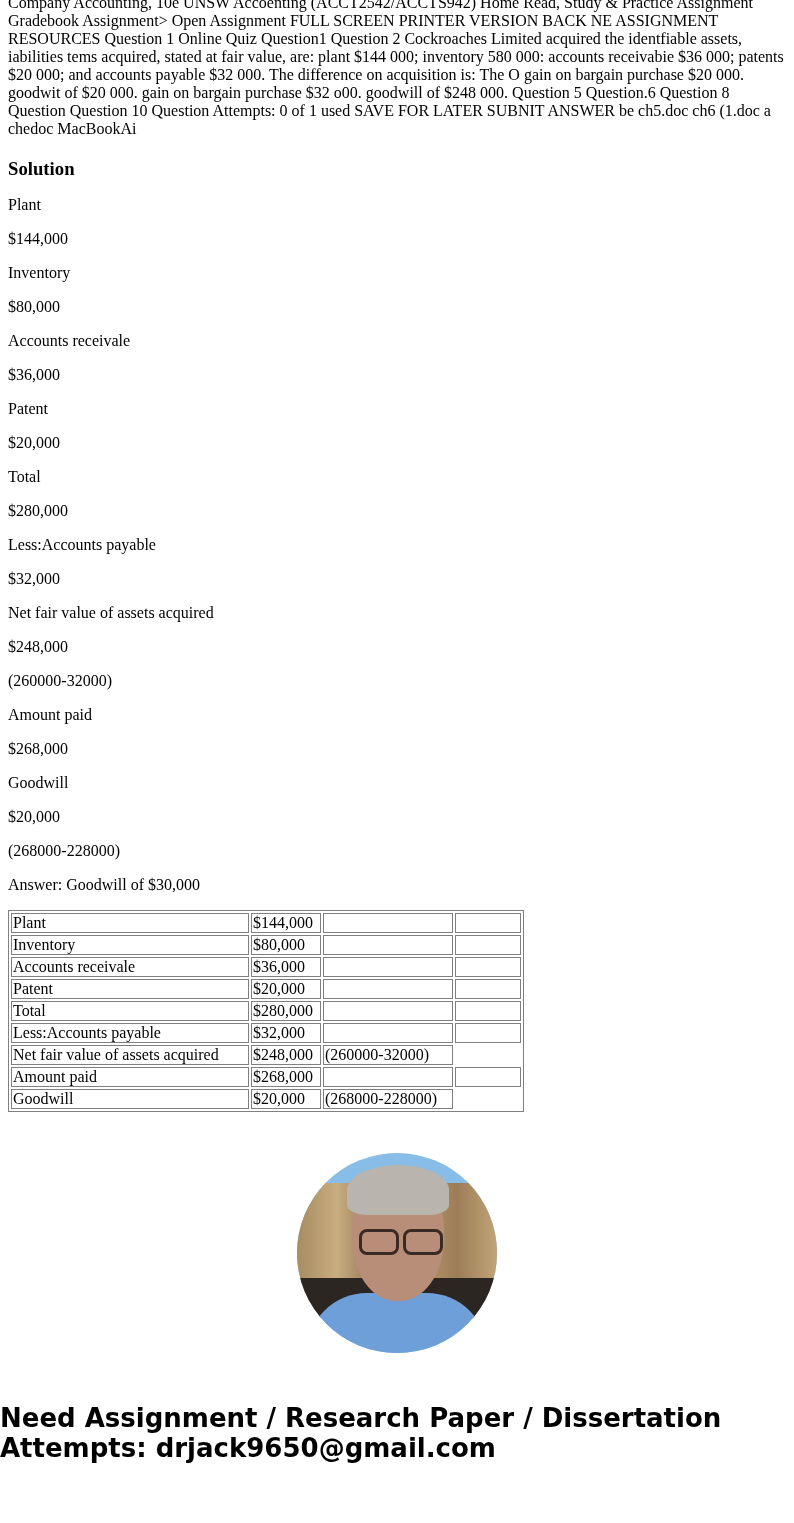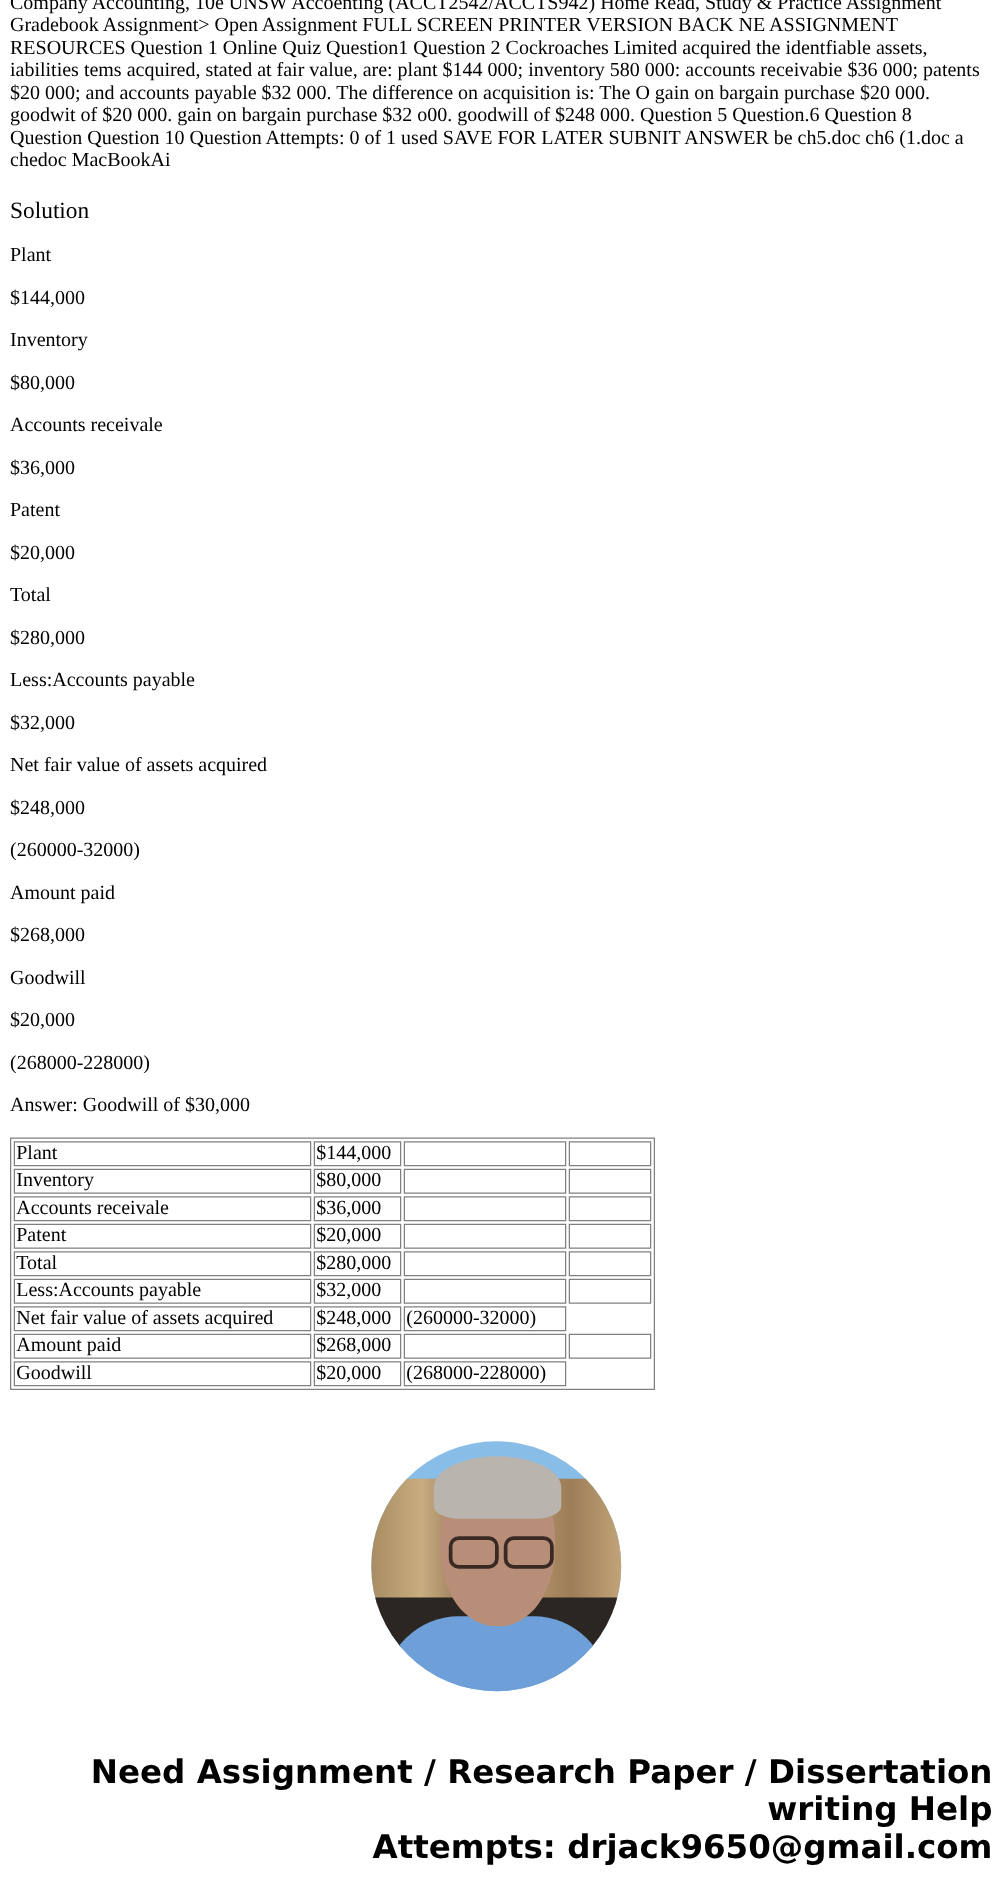--- a/index.html
+++ b/index.html
@@ -12,21 +12,21 @@
       position: relative;
       overflow: hidden;
     }
     .content { padding: 0 8px; }
     .question {
       margin: -6px 0 0 0;
       line-height: 18px;
     }
     h2.solution-heading {
       font-size: 18.72px;
-      font-weight: normal;
+      font-weight: bold;
       margin: 20px 0 0 0;
       line-height: 22px;
     }
     .steps p {
       margin: 16px 0 0 0;
       line-height: 18px;
     }
     table.calc {
       border: 1px solid #808080;
       border-collapse: separate;
@@ -77,21 +77,21 @@
     .avatar-glasses-l, .avatar-glasses-r {
       position: absolute; top: 76px; width: 34px; height: 20px;
       border: 3px solid #3a2a24; border-radius: 8px;
     }
     .avatar-glasses-l { left: 62px; }
     .avatar-glasses-r { left: 106px; }
     .promo {
       position: absolute;
       left: 0; top: 1403px;
       width: 794px;
-      text-align: right;
+      text-align: left;
       font-family: "DejaVu Sans", sans-serif;
       font-weight: bold;
       font-size: 26px;
       line-height: 30px;
     }
   </style>
 </head>
 <body>
 
 <div class="content">
@@ -186,15 +186,14 @@
   <div class="avatar-bg-dark"></div>
   <div class="avatar-shirt"></div>
   <div class="avatar-head"></div>
   <div class="avatar-hair"></div>
   <div class="avatar-glasses-l"></div>
   <div class="avatar-glasses-r"></div>
 </div>
 
 <div class="promo">
   <div>Need Assignment / Research Paper / Dissertation</div>
-  <div>writing Help</div>
   <div>Attempts: drjack9650@gmail.com</div>
 </div>
 
 </body></html>

